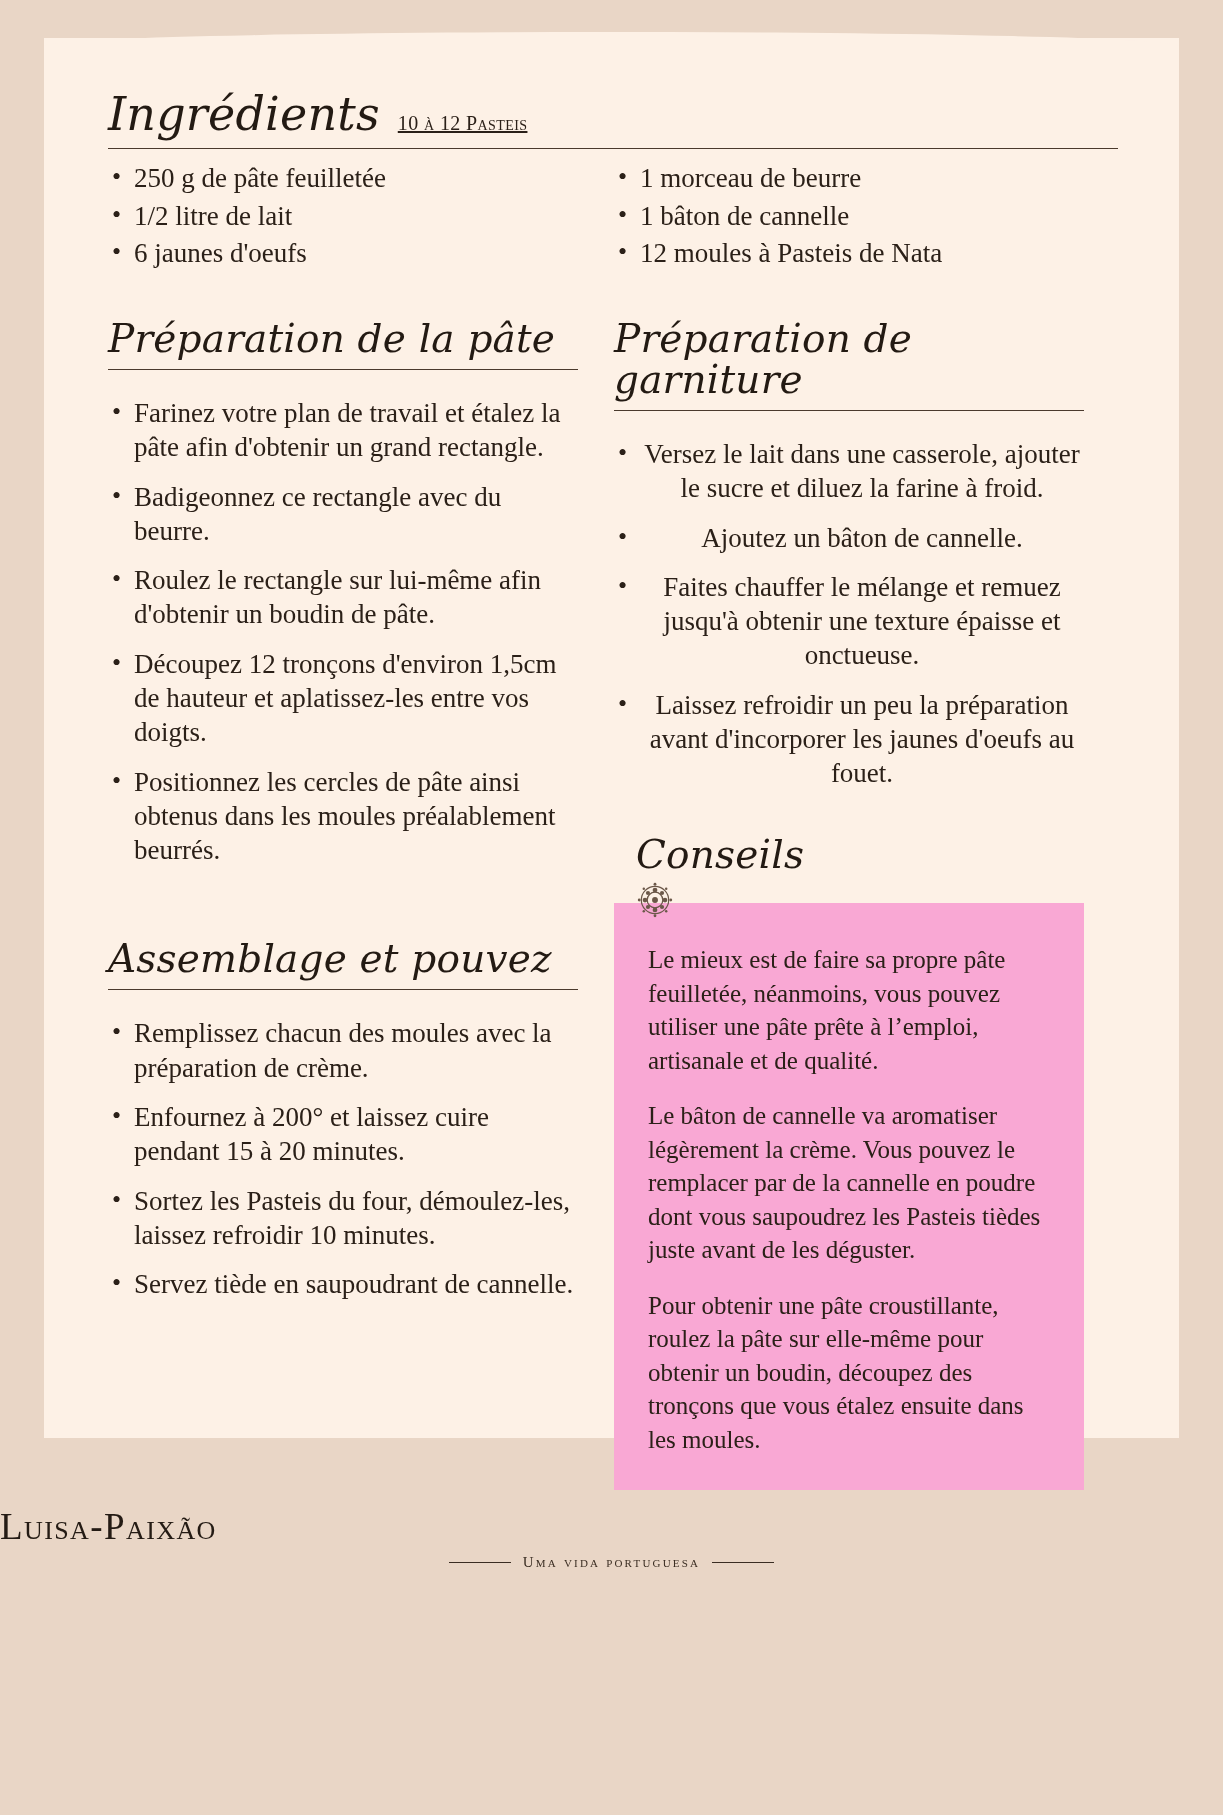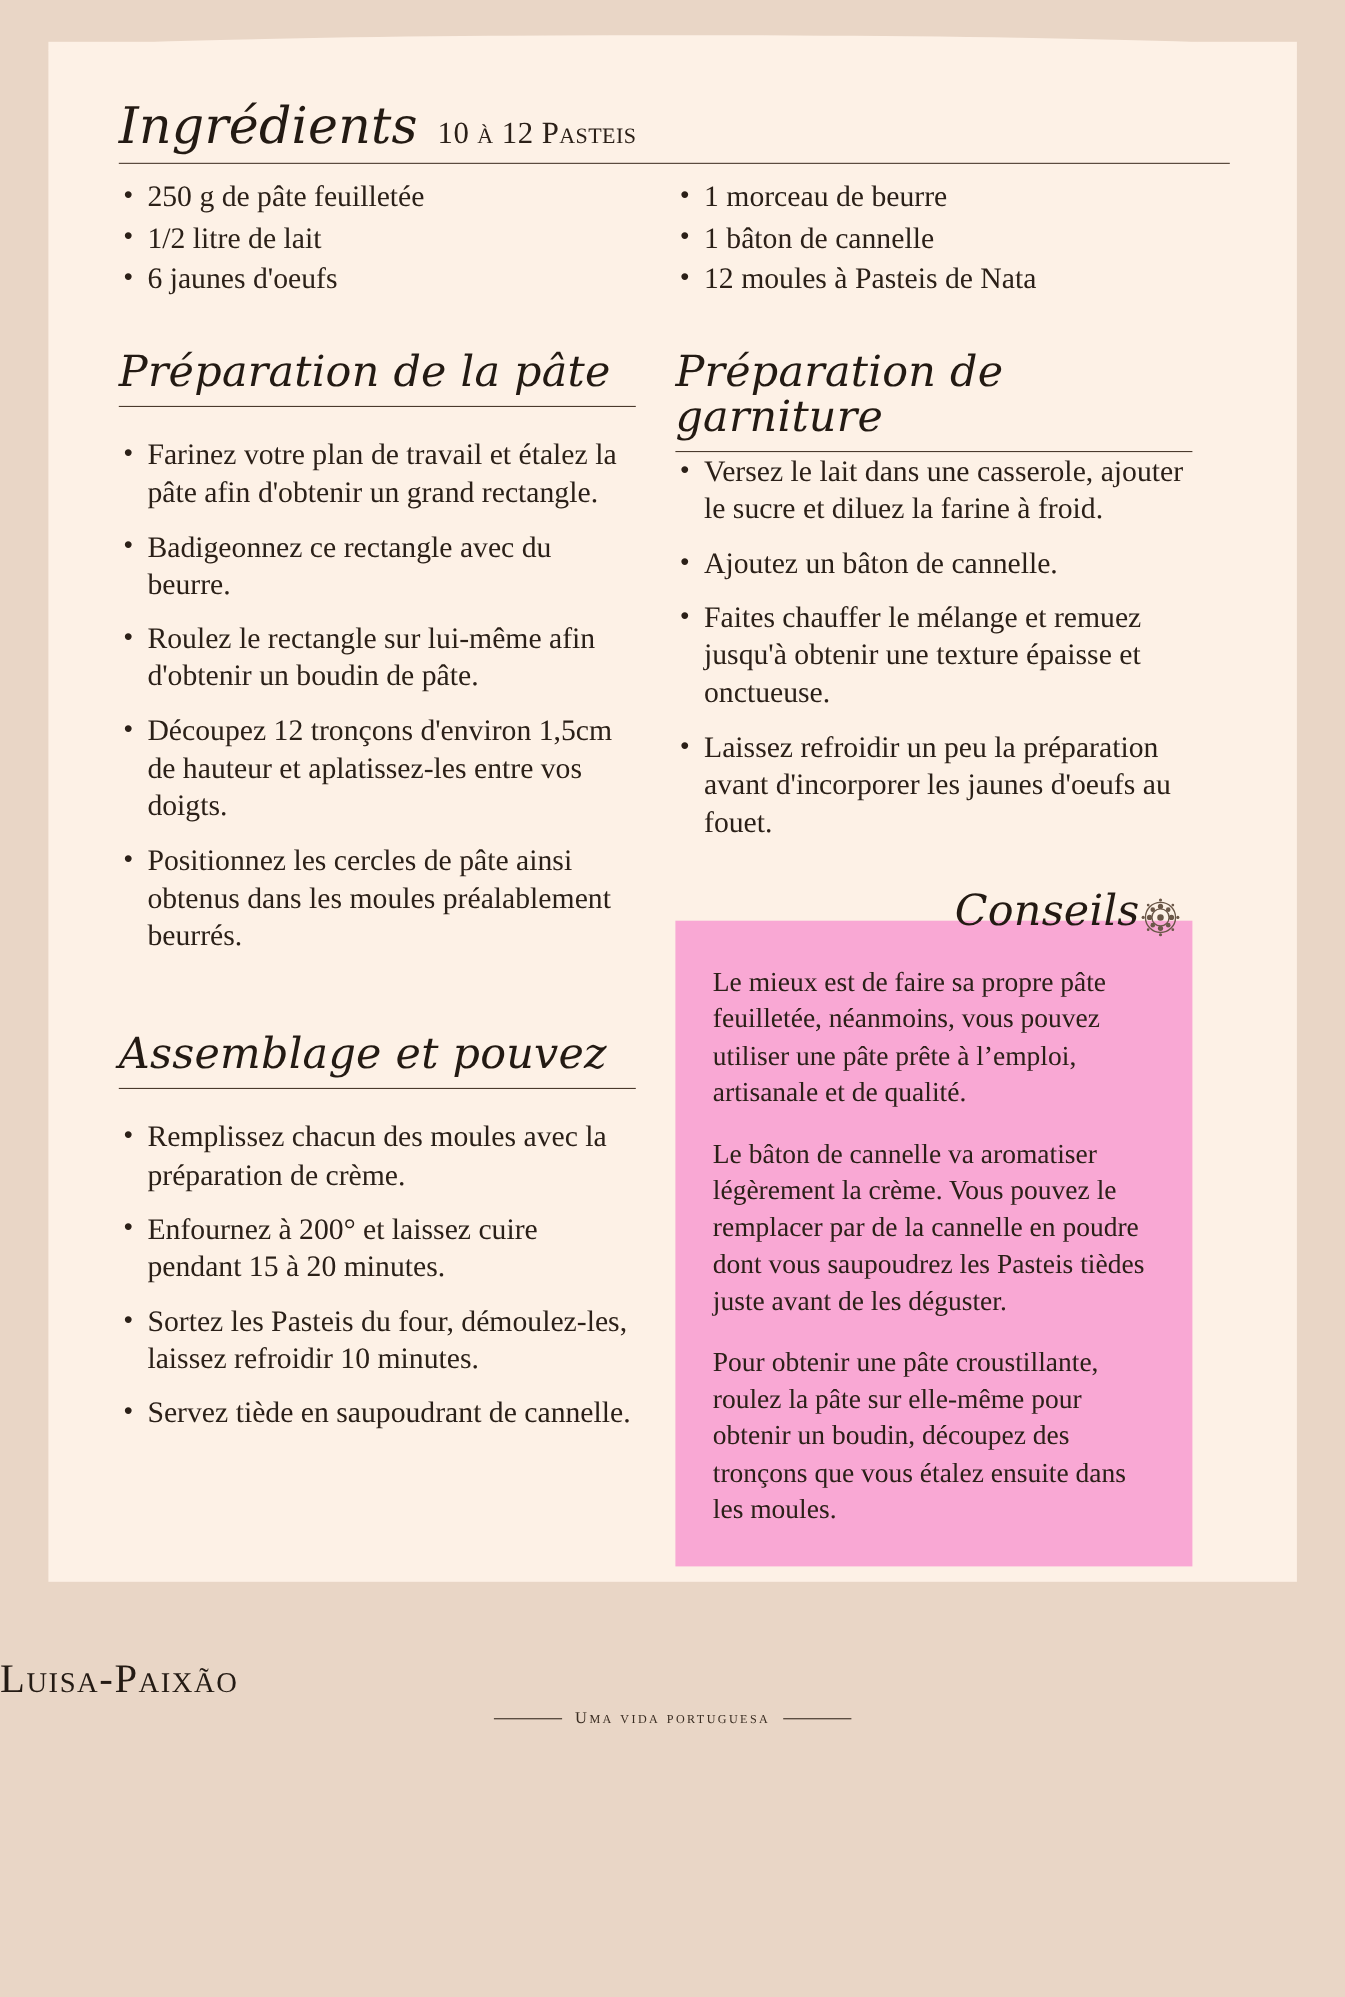--- a/index.html
+++ b/index.html
@@ -29,22 +29,23 @@
     font-weight:400;
     color:#231a13;
     letter-spacing:.2px;
   }
   .h-title{font-size:46px;line-height:1.05;}
   .h-sec{font-size:39px;line-height:1.05;}
 
   .title-row{display:flex;align-items:baseline;gap:18px;}
   .yield{
     font-family:"Liberation Serif",serif;
-    font-size:28px;letter-spacing:.4px;color:#2b2018;
+    font-size:20px;letter-spacing:.4px;color:#2b2018;
     font-variant:small-caps;
+    text-decoration:underline;
   }
   .rule{border:0;border-top:1.4px solid #4a3a2d;margin:10px 0 0 0;}
 
   
   .cols{display:flex;gap:36px;}
   .col{width:auto;}
   .col-l{width:470px;}
   .col-r{width:470px;}
 
   ul.items{list-style:none;margin:0;padding:0;}
@@ -61,22 +62,23 @@
   }
   ul.steps li{margin-bottom:15px;}
 
   .sec{margin-top:46px;}
   .sec .rule{margin-top:9px;width:100%;}
 
   
   .conseils-wrap{position:relative;margin-top:44px;}
   .conseils-head{
     position:relative;z-index:3;
-    display:flex;align-items:flex-start;justify-content:flex-end;
+    display:flex;align-items:flex-start;justify-content:flex-start;
     padding:0 10px 0 22px;
+    flex-direction:column;
   }
   .flower{width:38px;height:38px;flex:0 0 auto;margin-top:6px;}
   .conseils-panel{
     position:relative;
     margin-top:-16px;
     background:#f9a8d4;
     padding:40px 34px 34px 34px;
     min-height:470px;
   }
   .conseils-panel p{
@@ -169,21 +171,21 @@
           </ul>
         </div>
 
       </div>
 
       <div class="col col-r">
 
         <div class="sec">
           <div class="script h-sec">Préparation de garniture</div>
           <hr class="rule">
-          <ul class="items steps" style="">
+          <ul class="items steps" style="margin-top:26px;text-align:center;">
             <li>Versez le lait dans une casserole, ajouter le sucre et diluez la farine à froid.</li>
             <li>Ajoutez un bâton de cannelle.</li>
             <li>Faites chauffer le mélange et remuez jusqu'à obtenir une texture épaisse et onctueuse.</li>
             <li>Laissez refroidir un peu la préparation avant d'incorporer les jaunes d'oeufs au fouet.</li>
           </ul>
         </div>
 
         <div class="conseils-wrap">
           <div class="conseils-head">
             <div class="script h-sec">Conseils</div>

